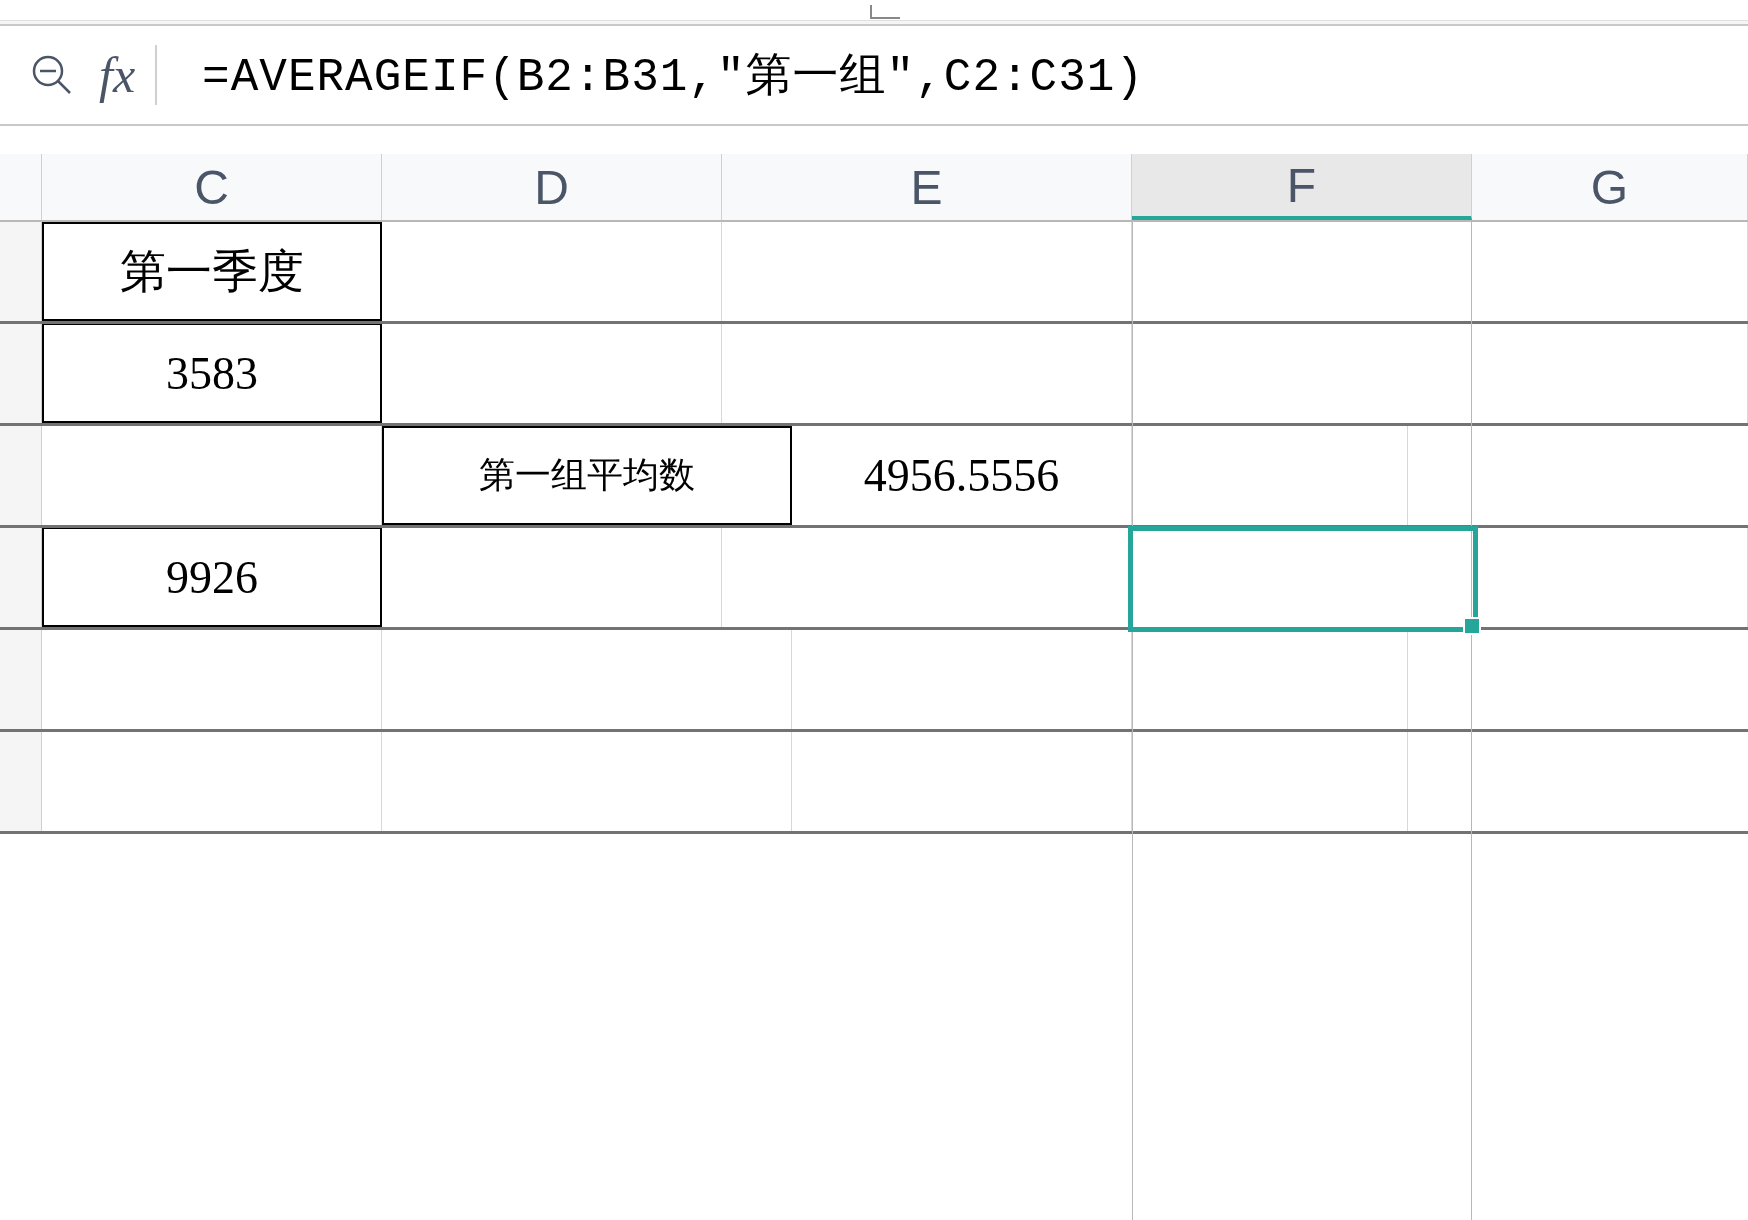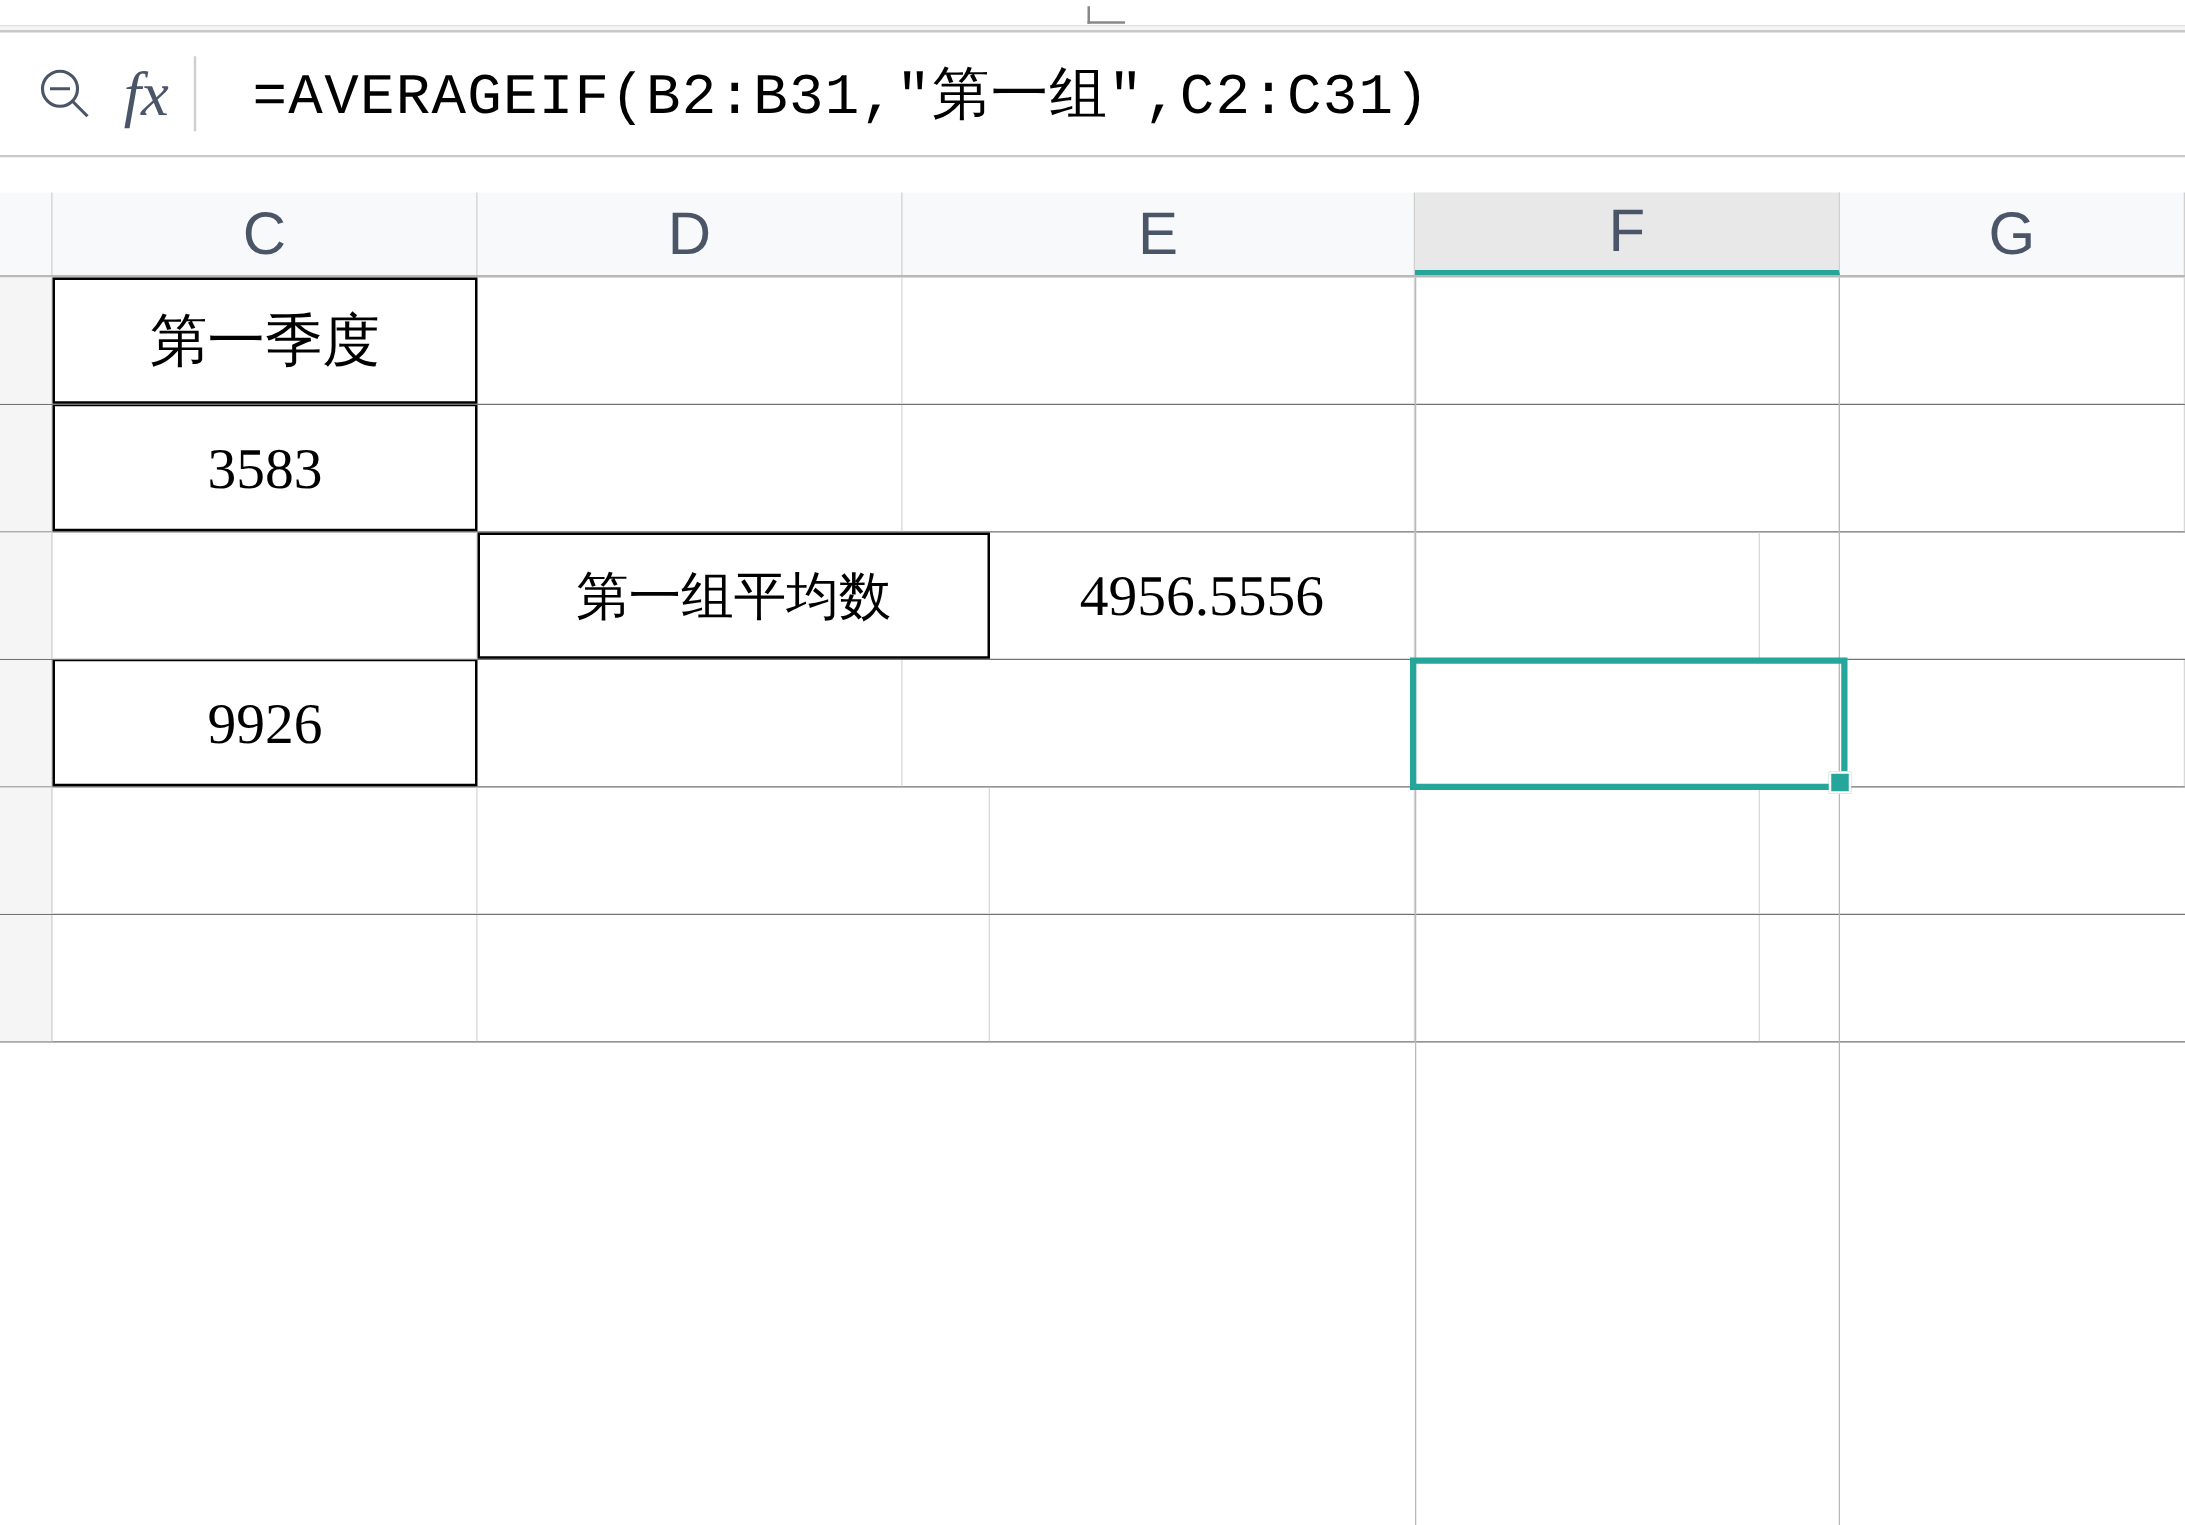--- a/index.html
+++ b/index.html
@@ -116,21 +116,21 @@
     .col-E { width: 410px; }
     .col-F { width: 340px; }
     .col-G { width: 276px; }
     
     .grid-rows {
       position: relative;
     }
     .grid-row {
       display: flex;
       height: 102px;
-      border-bottom: 1px solid #737373;
+      border-bottom: 3px solid #737373;
     }
     .row-header {
       width: 42px;
       border-right: 1px solid #d0d0d0;
       flex-shrink: 0;
       background: #f5f5f5;
     }
     .cell {
       border-right: 1px solid #d8d8d8;
       display: flex;
@@ -151,21 +151,21 @@
     .cell-C.data-bordered {
       border: 2px solid #000;
       border-top: 1px solid #000;
     }
     .grid-row:first-child .cell-C.data-bordered {
       border-top: 2px solid #000;
     }
     
     .cell-E.labeled {
       border: 2px solid #000;
-      font-size: 42px;
+      font-size: 36px;
       padding: 0 8px;
       justify-content: center;
     }
     
     .selected-cell-overlay {
       position: absolute;
       border: 5px solid #26a69a;
       pointer-events: none;
       z-index: 10;
     }

